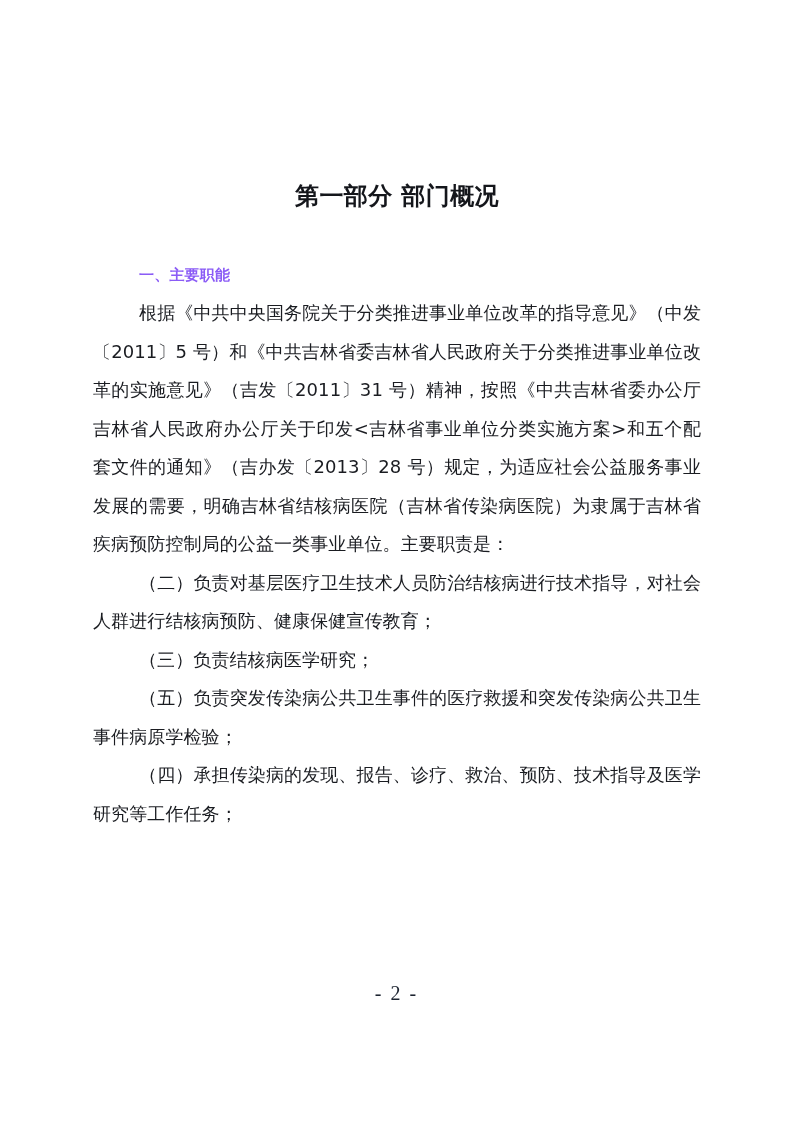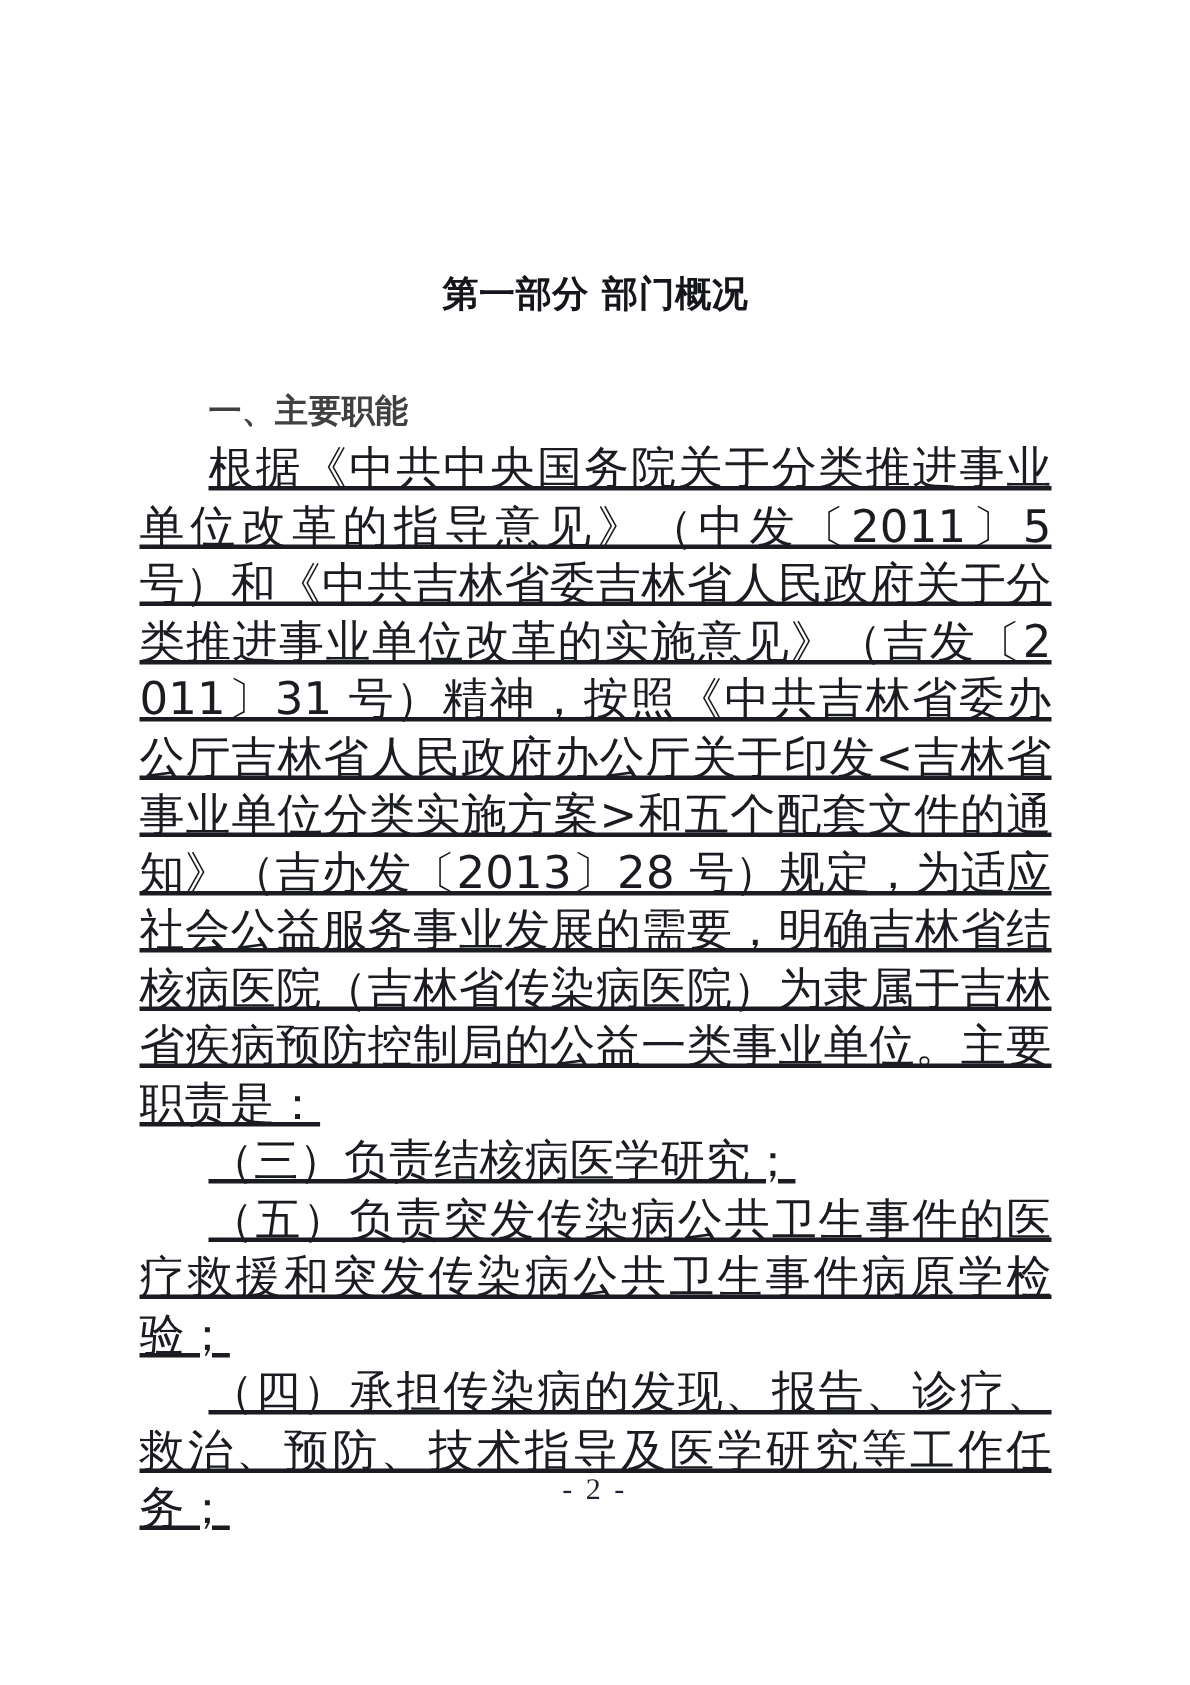--- a/index.html
+++ b/index.html
@@ -35,38 +35,37 @@
     letter-spacing: 0.4px;
     padding-top: 177px;
   }
   .gap-after-title {
     height: 40px;
   }
   .section-heading {
     margin: 0;
     padding: 0;
     font-weight: bold;
-    font-size: 22px;
+    font-size: 15px;
     line-height: 38.5px;
-    color: #404040;
+    color: #8b5cf6;
     text-indent: 46px;
     letter-spacing: 0.2px;
   }
   .para {
     margin: 0;
     padding: 0;
-    font-size: 30px;
+    font-size: 18px;
     line-height: 38.5px;
     color: #1a1c21;
     text-align: justify;
     text-align-last: left;
     text-indent: 46px;
     letter-spacing: 0.1px;
     word-break: break-all;
-    text-decoration: underline;
   }
   .para.item {
     text-indent: 46px;
   }
   .footer {
     position: absolute;
     left: 0;
     top: 982px;
     width: 793px;
     text-align: center;
@@ -84,20 +83,21 @@
 
     <h1 class="doc-title">第一部分  部门概况</h1>
 
     <div class="gap-after-title"></div>
 
     <h2 class="section-heading">一、主要职能</h2>
 
     <p class="para">根据《中共中央国务院关于分类推进事业单位改革的指导意见》（中发〔2011〕5 号）和《中共吉林省委吉林省人民政府关于分类推进事业单位改革的实施意见》（吉发〔2011〕31 号）精神，按照《中共吉林省委办公厅吉林省人民政府办公厅关于印发&lt;吉林省事业单位分类实施方案&gt;和五个配套文件的通知》（吉办发〔2013〕28 号）规定，为适应社会公益服务事业发展的需要，明确吉林省结核病医院（吉林省传染病医院）为隶属于吉林省疾病预防控制局的公益一类事业单位。主要职责是：</p>
 
 
+    <p class="para item">（二）负责对基层医疗卫生技术人员防治结核病进行技术指导，对社会人群进行结核病预防、健康保健宣传教育；</p>
 
     <p class="para item">（三）负责结核病医学研究；</p>
 
     <p class="para item">（五）负责突发传染病公共卫生事件的医疗救援和突发传染病公共卫生事件病原学检验；</p>
 
     <p class="para item">（四）承担传染病的发现、报告、诊疗、救治、预防、技术指导及医学研究等工作任务；</p>
 
 
   </div>
 

